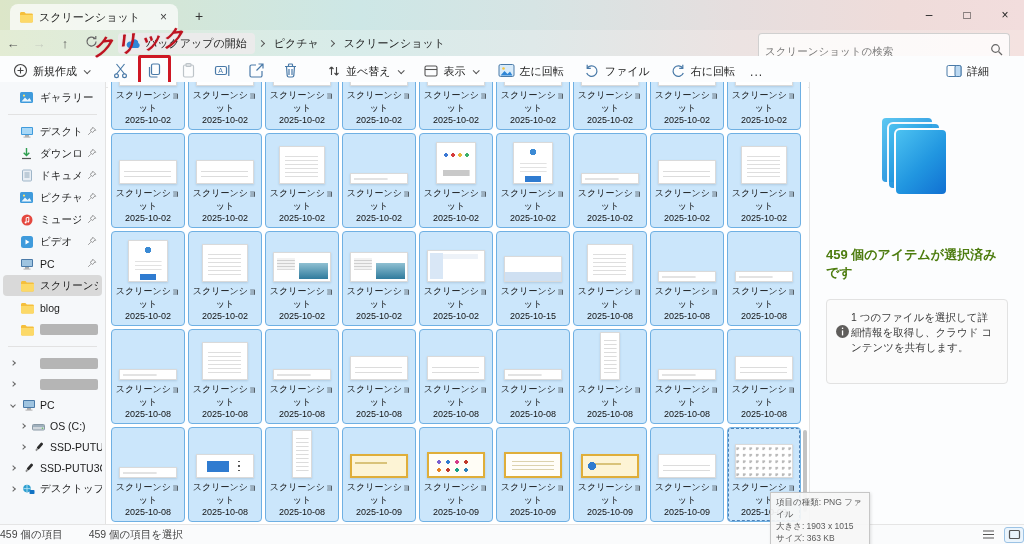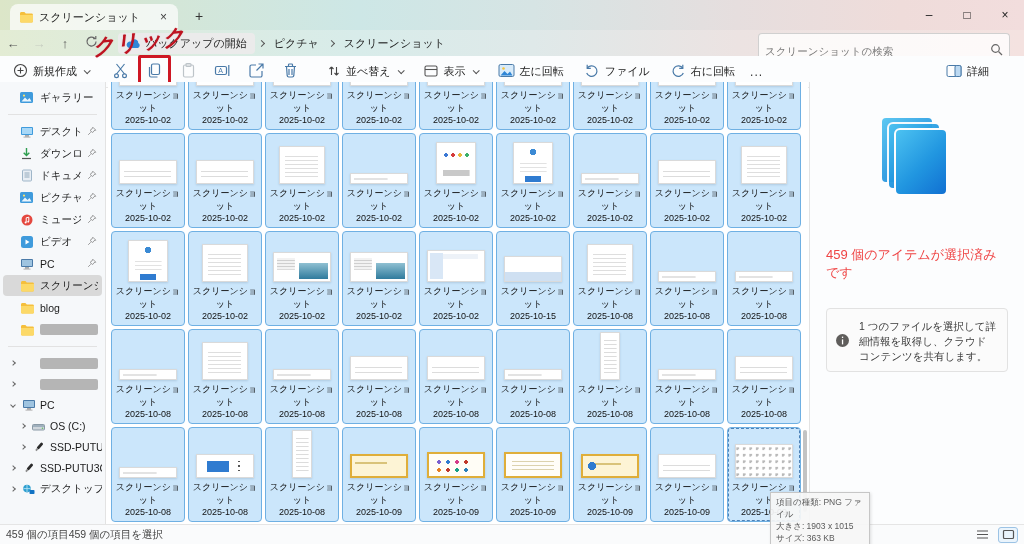--- a/index.html
+++ b/index.html
@@ -120,28 +120,28 @@
 .grid-sb{position:absolute;right:1px;top:348px;width:4px;height:82px;background:#c3c3c3;border-radius:2px}
 
 
 .details{position:absolute;left:809px;top:82px;right:0;bottom:20px;background:#fcfdfe;border-left:1px solid #e3e3e3;padding:0 16px}
 .stack{position:relative;width:74px;height:84px;margin:34px auto 0 auto}
 .sheet{position:absolute;width:54px;height:68px;border-radius:6px;border:2px solid #fdfdfe;
  background:linear-gradient(135deg,#4cc2f1 0%,#2196e0 55%,#1170d2 100%)}
 .sheet.s1{left:0;top:0;opacity:.9}
 .sheet.s2{left:7px;top:6px;opacity:.95}
 .sheet.s3{left:14px;top:12px}
-.dtitle{font-size:13px;font-weight:normal;margin-top:46px;color:#ef4444}
-.infobox{margin-top:26px;border:1px solid #e2e2e2;border-radius:4px;background:#fbfbfb;padding:10px 10px 7px 8px;
- display:flex;gap:9px;font-size:10.5px;line-height:15px;color:#3a3a3a}
+.dtitle{font-size:13px;font-weight:bold;margin-top:46px;color:#4d7c0f}
+.infobox{margin-top:17px;border:1px solid #e2e2e2;border-radius:4px;background:#fbfbfb;padding:10px 10px 28px 8px;
+ display:flex;gap:1px;font-size:10.5px;line-height:15px;color:#3a3a3a}
 .infobox .iic{flex:none;margin-top:14px}
 
 
 .statusbar{position:absolute;left:0;bottom:0;width:1024px;height:20px;background:#fafbfc;border-top:1px solid #e5e5e5;
- display:flex;align-items:center;font-size:10.5px;color:#444;padding:0 6px;}
+ display:flex;align-items:center;font-size:10.5px;color:#444;padding:0 0;gap:26px}
 .viewtoggles{margin-left:auto;display:flex;gap:6px;align-items:center}
 .vbtn{width:20px;height:16px;display:flex;align-items:center;justify-content:center;border-radius:3px}
 .vbtn.active{border:1px solid #9cc3e5;background:#eaf4fc}
 
 
 .tooltip{position:absolute;left:770px;top:492px;width:100px;background:rgba(246,246,246,.93);border:1px solid #c6c6c6;
  padding:3px 5px;font-size:8.5px;line-height:12px;color:#5a5a5a;z-index:40;box-shadow:1px 1px 3px rgba(0,0,0,.12)}
 </style>
 </head>
 <body>

